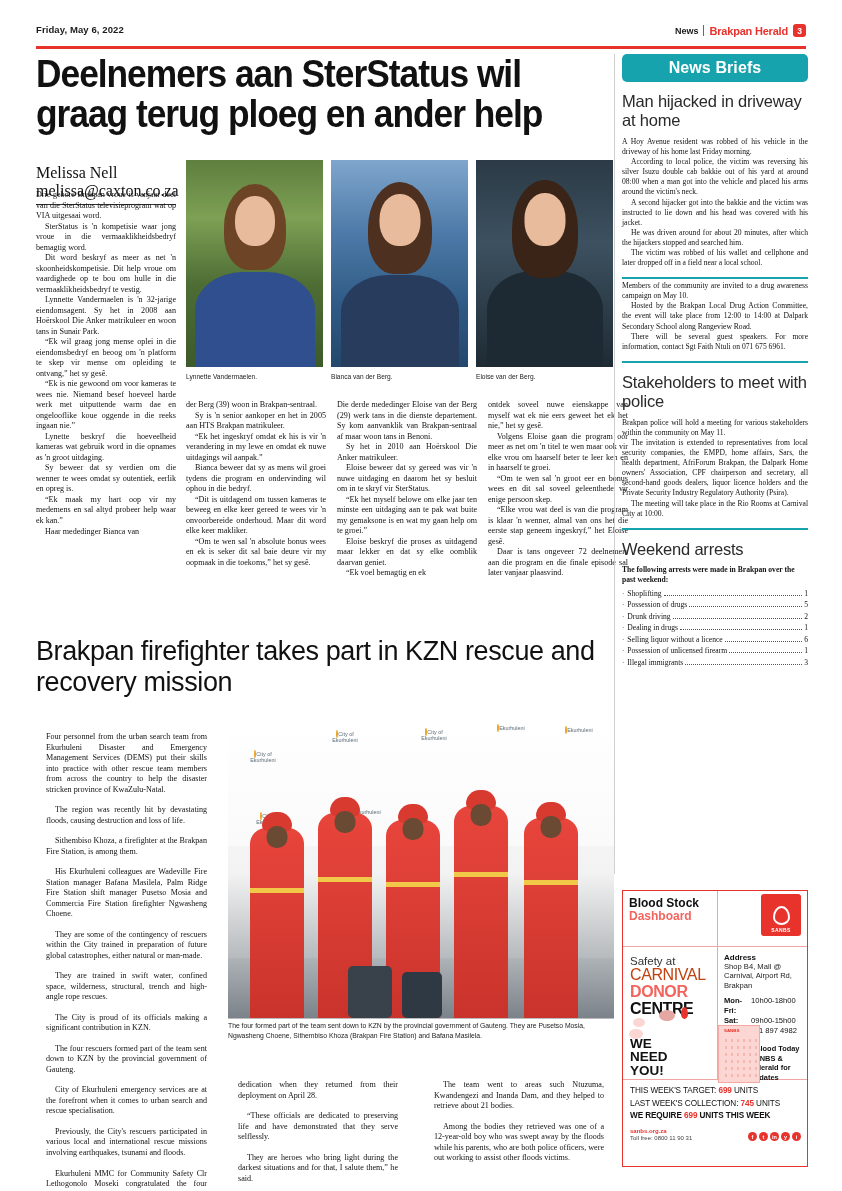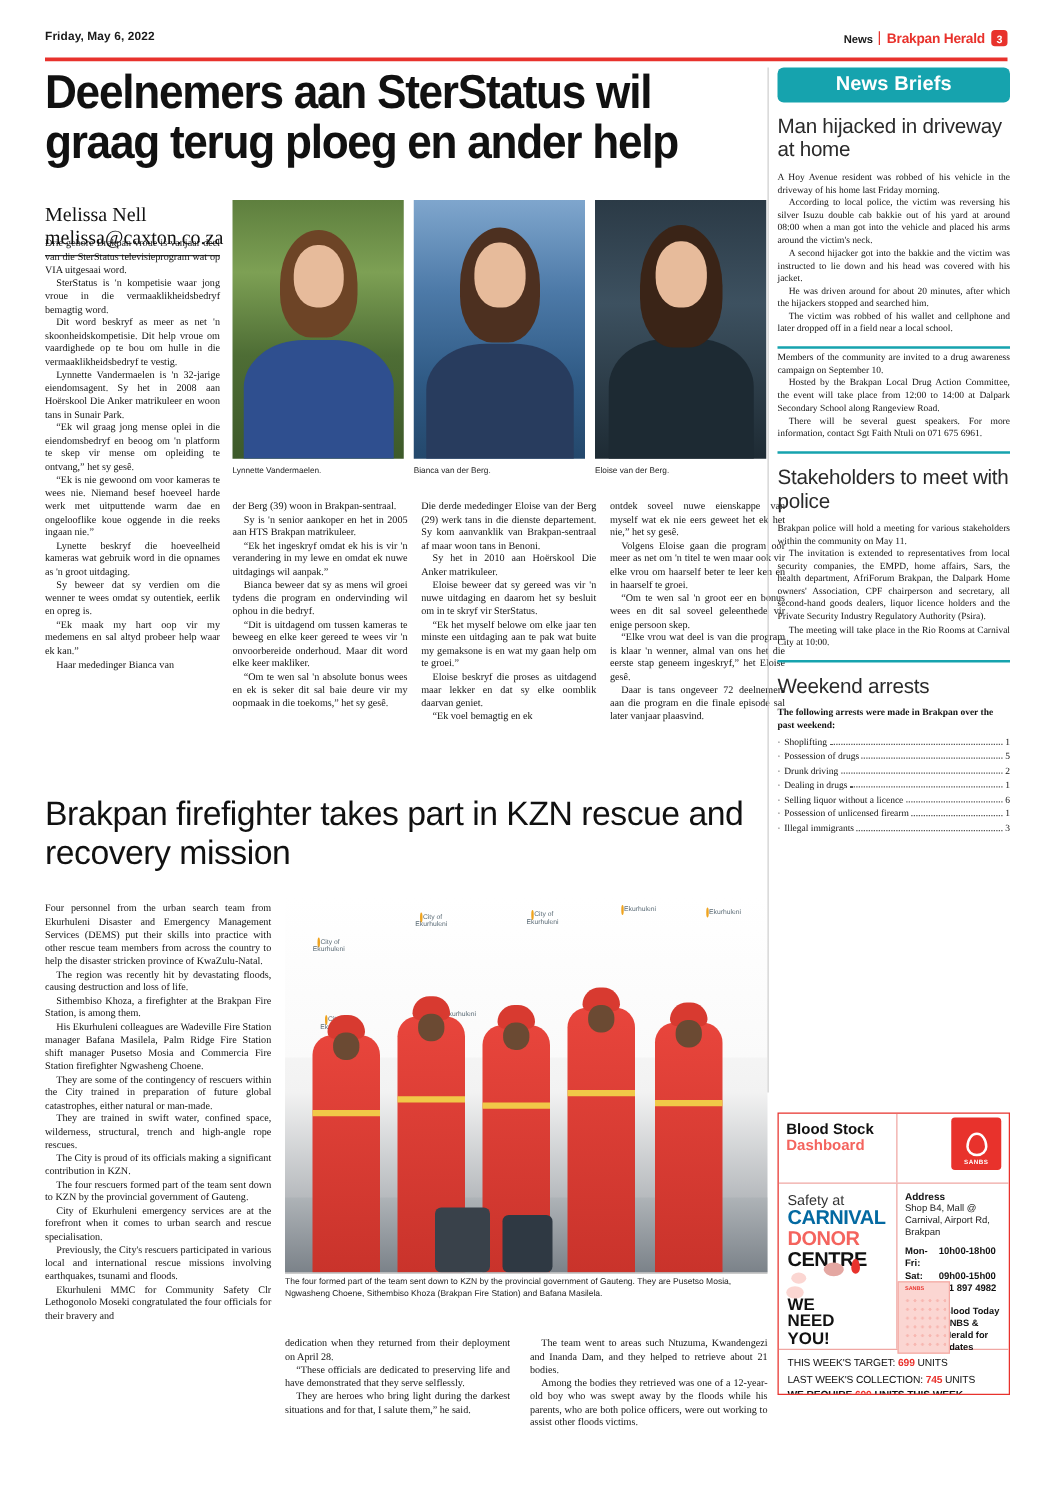--- a/index.html
+++ b/index.html
@@ -94,21 +94,21 @@
     font-family:"Liberation Sans", sans-serif; font-weight:normal;
     font-size:27px; line-height:1.16; color:#111; letter-spacing:-.4px;
   }
   .s2-photo { position:absolute; left:228px; top:718px; width:386px; height:300px; overflow:hidden;
               background:linear-gradient(180deg,#ffffff 0%,#f2f2f2 52%,#8c9298 100%); }
   .s2-cap { position:absolute; left:228px; top:1021px; width:386px;
             font-family:"Liberation Sans", sans-serif; font-size:6.8px; line-height:1.45; color:#222; }
   .s2-caprule { position:absolute; left:228px; top:1018px; width:386px; height:1px; background:#bbb; }
 
   .s2-col { position:absolute; font-size:8.1px; line-height:1.30; text-align:justify; }
-  .s2-col p { margin:0; text-indent:9px; }
+  .s2-col p { margin:10px; text-indent:9px; }
   .s2-col p.noind { text-indent:0; }
   .s2c1 { left:36px; top:722px; width:181px; }
   .s2c2 { left:228px; top:1070px; width:180px; }
   .s2c3 { left:424px; top:1070px; width:190px; }
 
   
   .sidebar { position:absolute; left:622px; top:54px; width:186px; }
 
   .nb-tab {
     width:186px; height:28px; background:#16a3ae; border-radius:5px;
@@ -129,21 +129,21 @@
   .wk-intro { font-size:7.6px; font-weight:bold; line-height:1.3; margin-top:4px; }
   .wk-list { list-style:none; margin:3px 0 0 0; padding:0; font-size:7.6px; }
   .wk-list li { display:flex; align-items:baseline; line-height:1.5; }
   .wk-bullet { margin-right:3px; font-size:7px; }
   .wk-label { white-space:nowrap; }
   .wk-dots { flex:1; border-bottom:1px dotted #555; margin:0 2px 2.5px 2px; }
   .wk-num { font-weight:normal; }
 
   
   .ad {
-    position:absolute; left:622px; top:890px; width:186px; height:226px;
+    position:absolute; left:622px; top:890px; width:186px; height:277px;
     border:1.6px solid #e8322c; background:#fff; overflow:hidden;
   }
   .ad-top { display:flex; height:56px; border-bottom:1px solid #f0a7a3; }
   .ad-top-l { width:95px; padding:6px 5px 0 6px; border-right:1px solid #f0a7a3; }
   .ad-bs { font-family:"Liberation Sans", sans-serif; font-weight:bold; font-size:12px; color:#111; line-height:1.1;}
   .ad-db { font-family:"Liberation Sans", sans-serif; font-weight:bold; font-size:12px; color:#f4645e; line-height:1.1;}
   .ad-top-r { flex:1; position:relative; }
   .sanbs-logo {
     position:absolute; right:6px; top:3px; width:40px; height:42px; background:#e8322c;
     border-radius:3px; color:#fff; display:flex; flex-direction:column;
@@ -151,21 +151,21 @@
   }
   .sanbs-drop {
     width:17px; height:19px; border:2px solid #fff; border-radius:50% 50% 50% 50%/60% 60% 40% 40%;
     position:relative; margin-bottom:2px;
   }
   .sanbs-txt { font-family:"Liberation Sans", sans-serif; font-size:5px; font-weight:bold; letter-spacing:.4px; }
 
   .ad-mid { display:flex; height:132px; }
   .ad-mid-l { width:95px; padding:8px 5px 0 7px; border-right:1px solid #f0a7a3; position:relative; }
   .don-at { font-family:"Liberation Sans", sans-serif; font-size:11.5px; color:#333; }
-  .carn { font-family:"Liberation Sans", sans-serif; font-weight:bold; font-size:16px; color:#0369a1; line-height:1.06; letter-spacing:-.4px;}
+  .carn { font-family:"Liberation Sans", sans-serif; font-weight:normal; font-size:16px; color:#c2410c; line-height:1.06; letter-spacing:-.4px;}
   .donor { font-family:"Liberation Sans", sans-serif; font-weight:bold; font-size:16px; color:#f4645e; line-height:1.06; letter-spacing:-.4px;}
   .centre { font-family:"Liberation Sans", sans-serif; font-weight:bold; font-size:16px; color:#111; line-height:1.06; letter-spacing:-.4px;}
   .we-need { position:absolute; left:7px; bottom:2px;
              font-family:"Liberation Sans", sans-serif; font-weight:bold;
              font-size:13.5px; line-height:1.0; color:#111; }
   .ad-mid-r { flex:1; padding:6px 5px 0 6px; position:relative; }
   .ad-lbl { font-family:"Liberation Sans", sans-serif; font-weight:bold; font-size:8px; color:#111; }
   .ad-val { font-family:"Liberation Sans", sans-serif; font-size:7.6px; color:#222; line-height:1.25; }
   .hours-row { display:flex; font-family:"Liberation Sans", sans-serif; font-size:7.6px; line-height:1.3; }
   .hours-row b { width:27px; display:inline-block; }
@@ -379,21 +379,21 @@
         <p>According to local police, the victim was reversing his silver Isuzu double cab bakkie out of his yard at around 08:00 when a man got into the vehicle and placed his arms around the victim's neck.</p>
         <p>A second hijacker got into the bakkie and the victim was instructed to lie down and his head was covered with his jacket.</p>
         <p>He was driven around for about 20 minutes, after which the hijackers stopped and searched him.</p>
         <p>The victim was robbed of his wallet and cellphone and later dropped off in a field near a local school.</p>
       </div>
     </div>
     <div class="nb-rule"></div>
 
     <div>
       <div class="nb-body">
-        <p class="noind">Members of the community are invited to a drug awareness campaign on September 10.</p>
+        <p class="noind">Members of the community are invited to a drug awareness campaign on May 10.</p>
         <p>Hosted by the Brakpan Local Drug Action Committee, the event will take place from 12:00 to 14:00 at Dalpark Secondary School along Rangeview Road.</p>
         <p>There will be several guest speakers. For more information, contact Sgt Faith Ntuli on 071 675 6961.</p>
       </div>
     </div>
     <div class="nb-rule"></div>
 
     <div>
       <div class="nb-head">Stakeholders to meet with police</div>
       <div class="nb-body">
         <p class="noind">Brakpan police will hold a meeting for various stakeholders within the community on May 11.</p>
@@ -480,21 +480,21 @@
         <div class="we-need">
           <div>WE</div>
           <div>NEED</div>
           <div>YOU!</div>
         </div>
       </div>
 
       <div class="ad-mid-r">
         <div class="ad-lbl">Address</div>
         <div class="ad-val">Shop B4, Mall @ Carnival, Airport Rd, Brakpan</div>
-        <div style="margin-top:6px;font-weight:bold;">
+        <div style="margin-top:6px;">
           <div class="hours-row">
             <b>Mon-Fri:</b>
             <span>10h00-18h00</span>
           </div>
           <div class="hours-row">
             <b>Sat:</b>
             <span>09h00-15h00</span>
           </div>
           <div class="hours-row">
             <b>Tel:</b>

